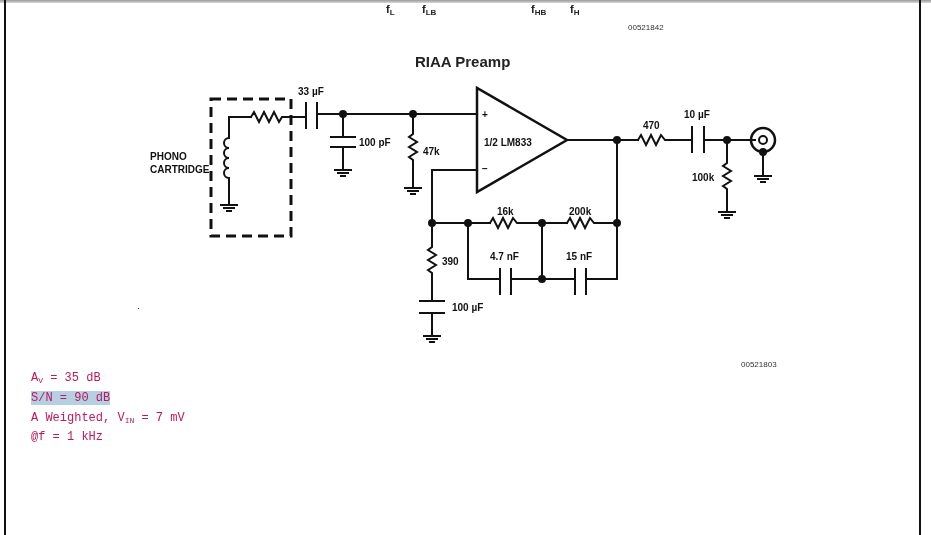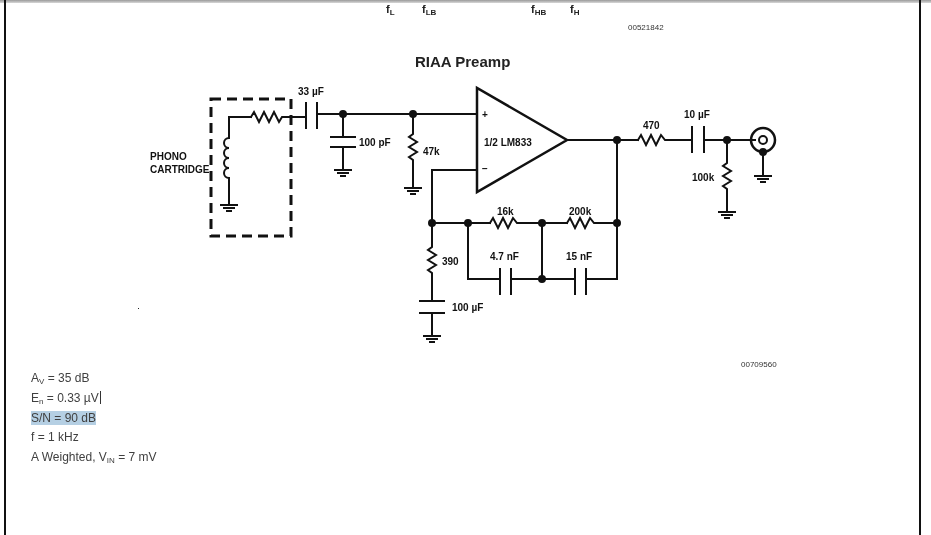--- a/index.html
+++ b/index.html
@@ -9,21 +9,21 @@
               background: linear-gradient(#9a9a9a, #d8d8d8); }
   .border-left { position: absolute; left: 4px; top: 0; width: 2px; height: 535px; background: #111; }
   .border-right { position: absolute; left: 919px; top: 0; width: 2px; height: 535px; background: #111; }
   .flabel { position: absolute; top: 3px; font-size: 11px; font-weight: bold; color: #222;
             font-family: "Liberation Sans", sans-serif; text-align: right; }
   .flabel sub { font-size: 8px; vertical-align: -2px; }
   .figid { position: absolute; font-size: 8px; color: #333; text-align: center; }
   .title { position: absolute; left: 415px; top: 53px; font-size: 15px; font-weight: bold; color: #222; text-align: right; }
   svg.schem { position: absolute; left: 0; top: 0; }
   .schem text { font-family: "Liberation Sans", sans-serif; font-weight: bold; font-size: 10px; fill: #111; }
-  .specs { position: absolute; left: 31px; top: 369px; font-size: 12px; color: #404040; }
+  .specs { position: absolute; left: 31px; top: 369px; font-size: 12px; color: #be185d; font-family: Liberation Mono, monospace; }
   .specs div { height: 19.8px; line-height: 19px; white-space: nowrap; }
   .specs sub { font-size: 8px; vertical-align: -2px; }
   .hl { background: #b5cfe3; }
   .caret { display: inline-block; width: 1px; height: 13px; background: #333; vertical-align: -2px; margin-left: 1px; }
   .dot { position: absolute; left: 138px; top: 308px; width: 1px; height: 1px; background: #222; }
 </style>
 </head>
 <body>
 
 <div class="topshade"></div>
@@ -140,21 +140,20 @@
     <text x="566" y="260">15 nF</text>
     <text x="442" y="265">390</text>
     <text x="452" y="311">100 µF</text>
     <text x="643" y="129">470</text>
     <text x="684" y="118">10 µF</text>
     <text x="692" y="181">100k</text>
   </g>
 </svg>
 
 <div class="dot"></div>
-<div class="figid" style="left:741px; top:360px">00709560</div>
+<div class="figid" style="left:741px; top:360px">00521803</div>
 
 <div class="specs">
   <div><span>A</span><sub>V</sub><span> = 35 dB</span></div>
-  <div><span>E</span><sub>n</sub><span> = 0.33 µV</span><span class="caret"></span></div>
   <div><span class="hl">S/N = 90 dB</span></div>
-  <div><span>f = 1 kHz</span></div>
   <div><span>A Weighted, V</span><sub>IN</sub><span> = 7 mV</span></div>
+  <div><span>@f = 1 kHz</span></div>
 </div>
 
 </body></html>

